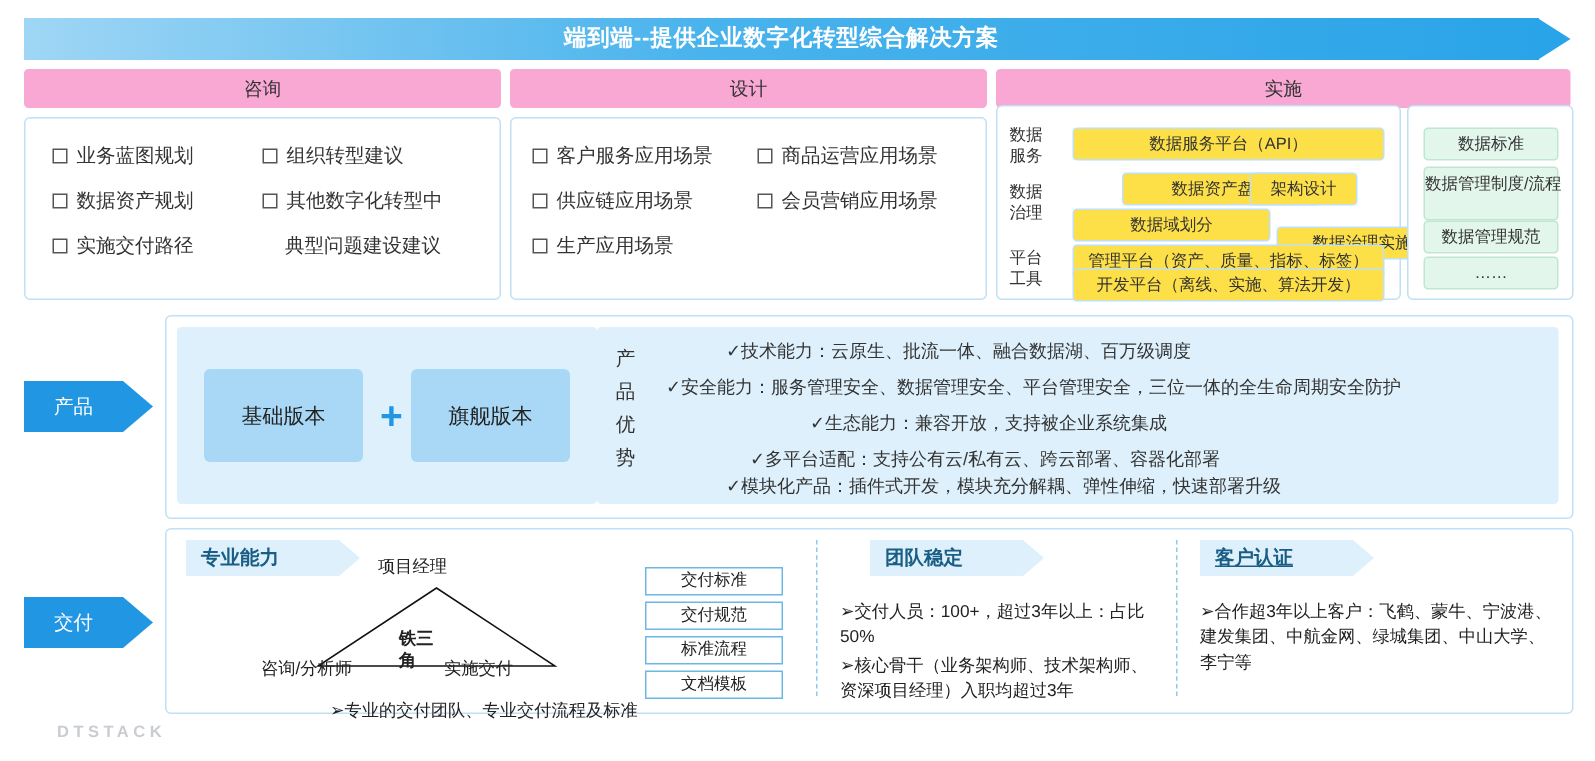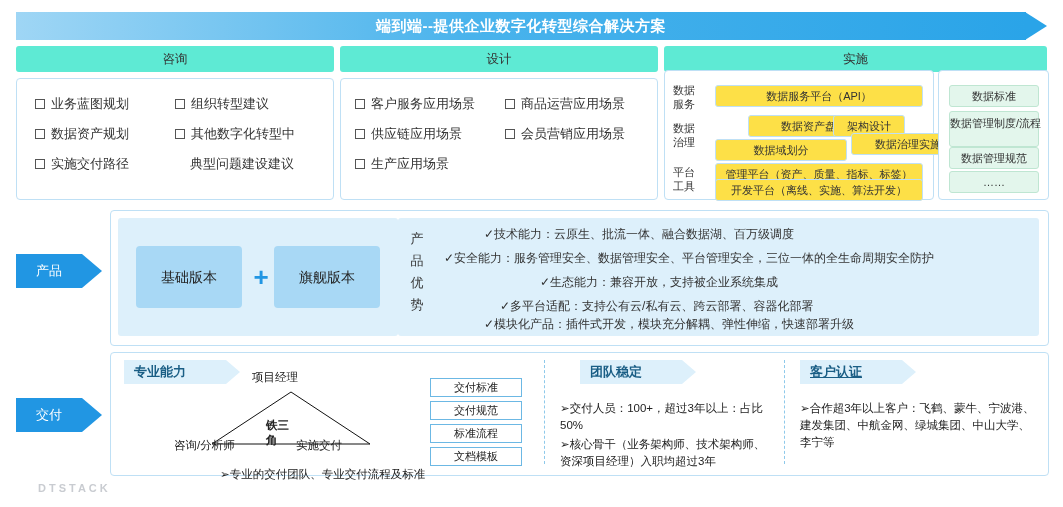--- a/index.html
+++ b/index.html
@@ -58,21 +58,21 @@
     color: #ffffff;
     font-size: 15px;
     font-weight: bold;
     letter-spacing: 0.5px;
   }
 
   
   .sec-head {
     position: absolute;
     height: 26px;
-    background: #5eead4;
+    background: #f9a8d4;
     border-radius: 3px;
     line-height: 26px;
     text-align: center;
     font-size: 12.5px;
     color: #333;
   }
   #head-consult { left: 16px;  top: 46px; width: 318px; }
   #head-design  { left: 340px; top: 46px; width: 318px; }
   #head-impl    { left: 664px; top: 46px; width: 383px; }
 
@@ -401,21 +401,21 @@
   </div>
 
   <div class="impl-left">
     <div class="impl-rowlabel" style="top:12px;">数据<br>服务</div>
     <div class="pill" style="left:50px; top:14px; width:206px;">数据服务平台（API）</div>
 
     <div class="impl-rowlabel" style="top:50px;">数据<br>治理</div>
     <div class="pill" style="left:50px; top:44px; width:130px;margin-left:33px;">数据资产盘点</div>
     <div class="pill" style="left:168px; top:44px; width:70px;">架构设计</div>
     <div class="pill" style="left:50px; top:68px; width:130px;">数据域划分</div>
-    <div class="pill" style="left:186px; top:62px; width:70px;padding-left:21px;">数据治理实施</div>
+    <div class="pill" style="left:186px; top:80px; width:70px;padding-left:21px;">数据治理实施</div>
 
     <div class="impl-rowlabel" style="top:94px;">平台<br>工具</div>
     <div class="pill" style="left:50px; top:92px; width:206px;">管理平台（资产、质量、指标、标签）</div>
     <div class="pill" style="left:50px; top:104px; width:206px; top:108px;">开发平台（离线、实施、算法开发）</div>
   </div>
 
   <div class="impl-right">
     <div class="pill green" style="left:10px; top:14px; width:88px;">数据标准</div>
     <div class="pill green tall2" style="left:10px; top:40px; width:88px;">数据管理制度/流程</div>
     <div class="pill green" style="left:10px; top:76px; width:88px;">数据管理规范</div>

